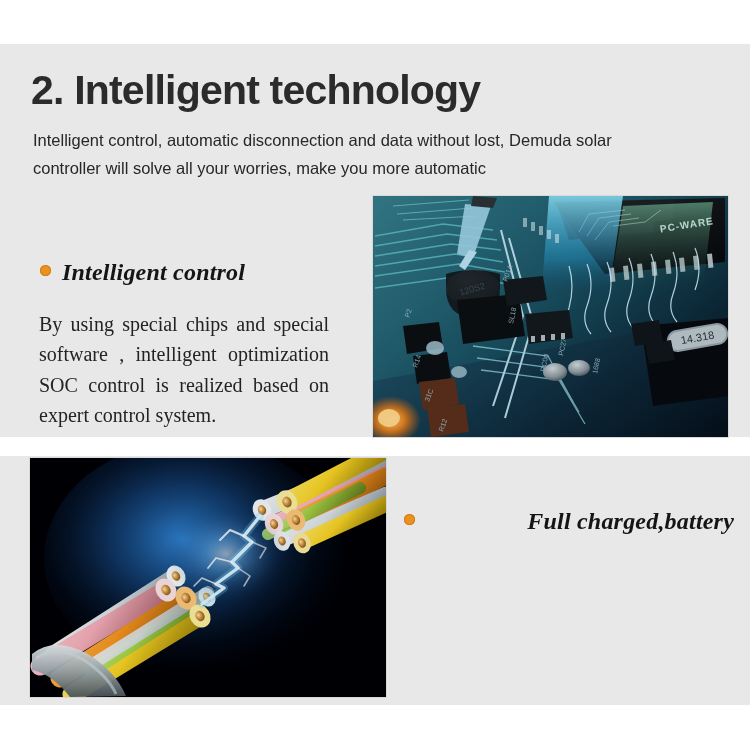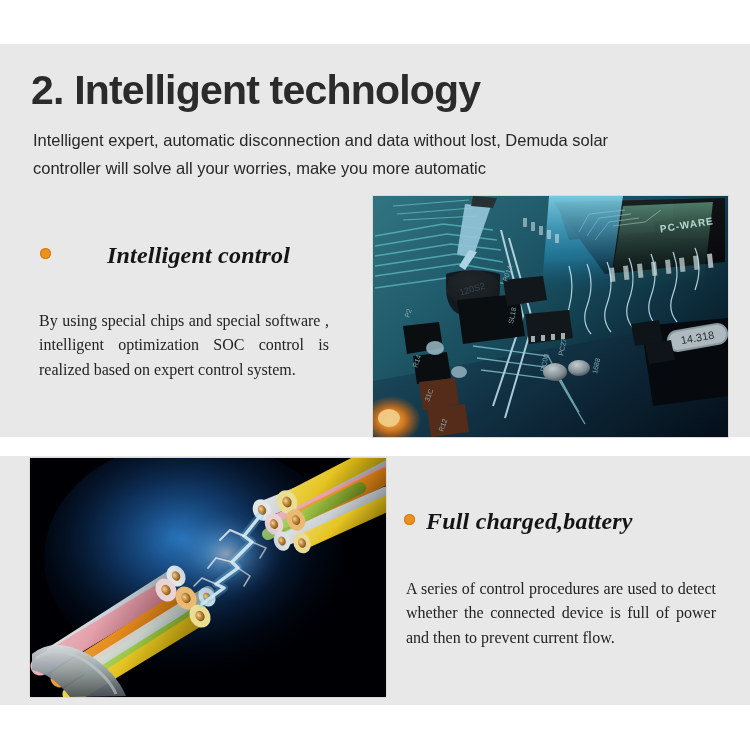--- a/index.html
+++ b/index.html
@@ -74,31 +74,31 @@
     font-style: italic;
     font-weight: bold;
     font-size: 24px;
     color: #151515;
     line-height: 1.33;
     letter-spacing: 0.2px;
   }
   .feature-body {
     position: absolute;
     font-family: "Liberation Serif", serif;
-    font-size: 16px;
+    font-size: 20px;
     color: #232323;
     line-height: 1.52;
     text-align: justify;
     text-justify: inter-word;
   }
 
-  #feature-1-head { left: 40px;  top: 240px; width: 300px; gap: 45px; }
+  #feature-1-head { left: 40px;  top: 257px; width: 300px; }
   #feature-1-body { left: 39px;  top: 309px; width: 290px; }
 
-  #feature-2-head { left: 404px; top: 506px; width: 330px; }
+  #feature-2-head { left: 404px; top: 506px; width: 330px; justify-content: space-between; }
   #feature-2-body { left: 406px; top: 577px; width: 310px; }
 
   
   .photo {
     position: absolute;
     overflow: hidden;
     background: #000;
   }
   #photo-circuit {
     left: 373px;
@@ -126,21 +126,21 @@
 </head>
 <body>
 
 <div class="page">
 
   <div class="panel" id="panel-top"></div>
 
   <div class="main-title">2. Intelligent technology</div>
 
   <div class="subtitle">
-    <div class="nowrap">Intelligent expert, automatic disconnection and data without lost, Demuda solar</div>
+    <div class="nowrap">Intelligent control, automatic disconnection and data without lost, Demuda solar</div>
     <div class="nowrap">controller will solve all your worries, make you more automatic</div>
   </div>
 
   <div class="feature-head" id="feature-1-head">
     <span class="bullet"></span>
     <span class="feature-title">Intelligent control</span>
   </div>
 
   <div class="feature-body" id="feature-1-body">By using special chips and special software , intelligent optimization SOC control is realized based on expert control system.</div>
 
@@ -324,21 +324,20 @@
 
   <div class="panel" id="panel-bottom"></div>
 
   <div class="feature-head" id="feature-2-head">
     <span class="bullet"></span>
     <span>
       <span class="feature-title" style="display:block">Full charged,battery</span>
     </span>
   </div>
 
-  <div class="feature-body" id="feature-2-body">A series of control procedures are used to detect whether the connected device is full of power and then to prevent current flow.</div>
 
   <div class="photo" id="photo-cable">
     <svg class="cable-stage" viewBox="0 0 356 239" preserveAspectRatio="none">
       <defs>
         <radialGradient id="blueBack" cx="0.46" cy="0.42" r="0.62">
           <stop offset="0%" stop-color="#2f86d8" stop-opacity="0.95"></stop>
           <stop offset="38%" stop-color="#14457f" stop-opacity="0.75"></stop>
           <stop offset="72%" stop-color="#05142c" stop-opacity="0.45"></stop>
           <stop offset="100%" stop-color="#000000" stop-opacity="0"></stop>
         </radialGradient>

